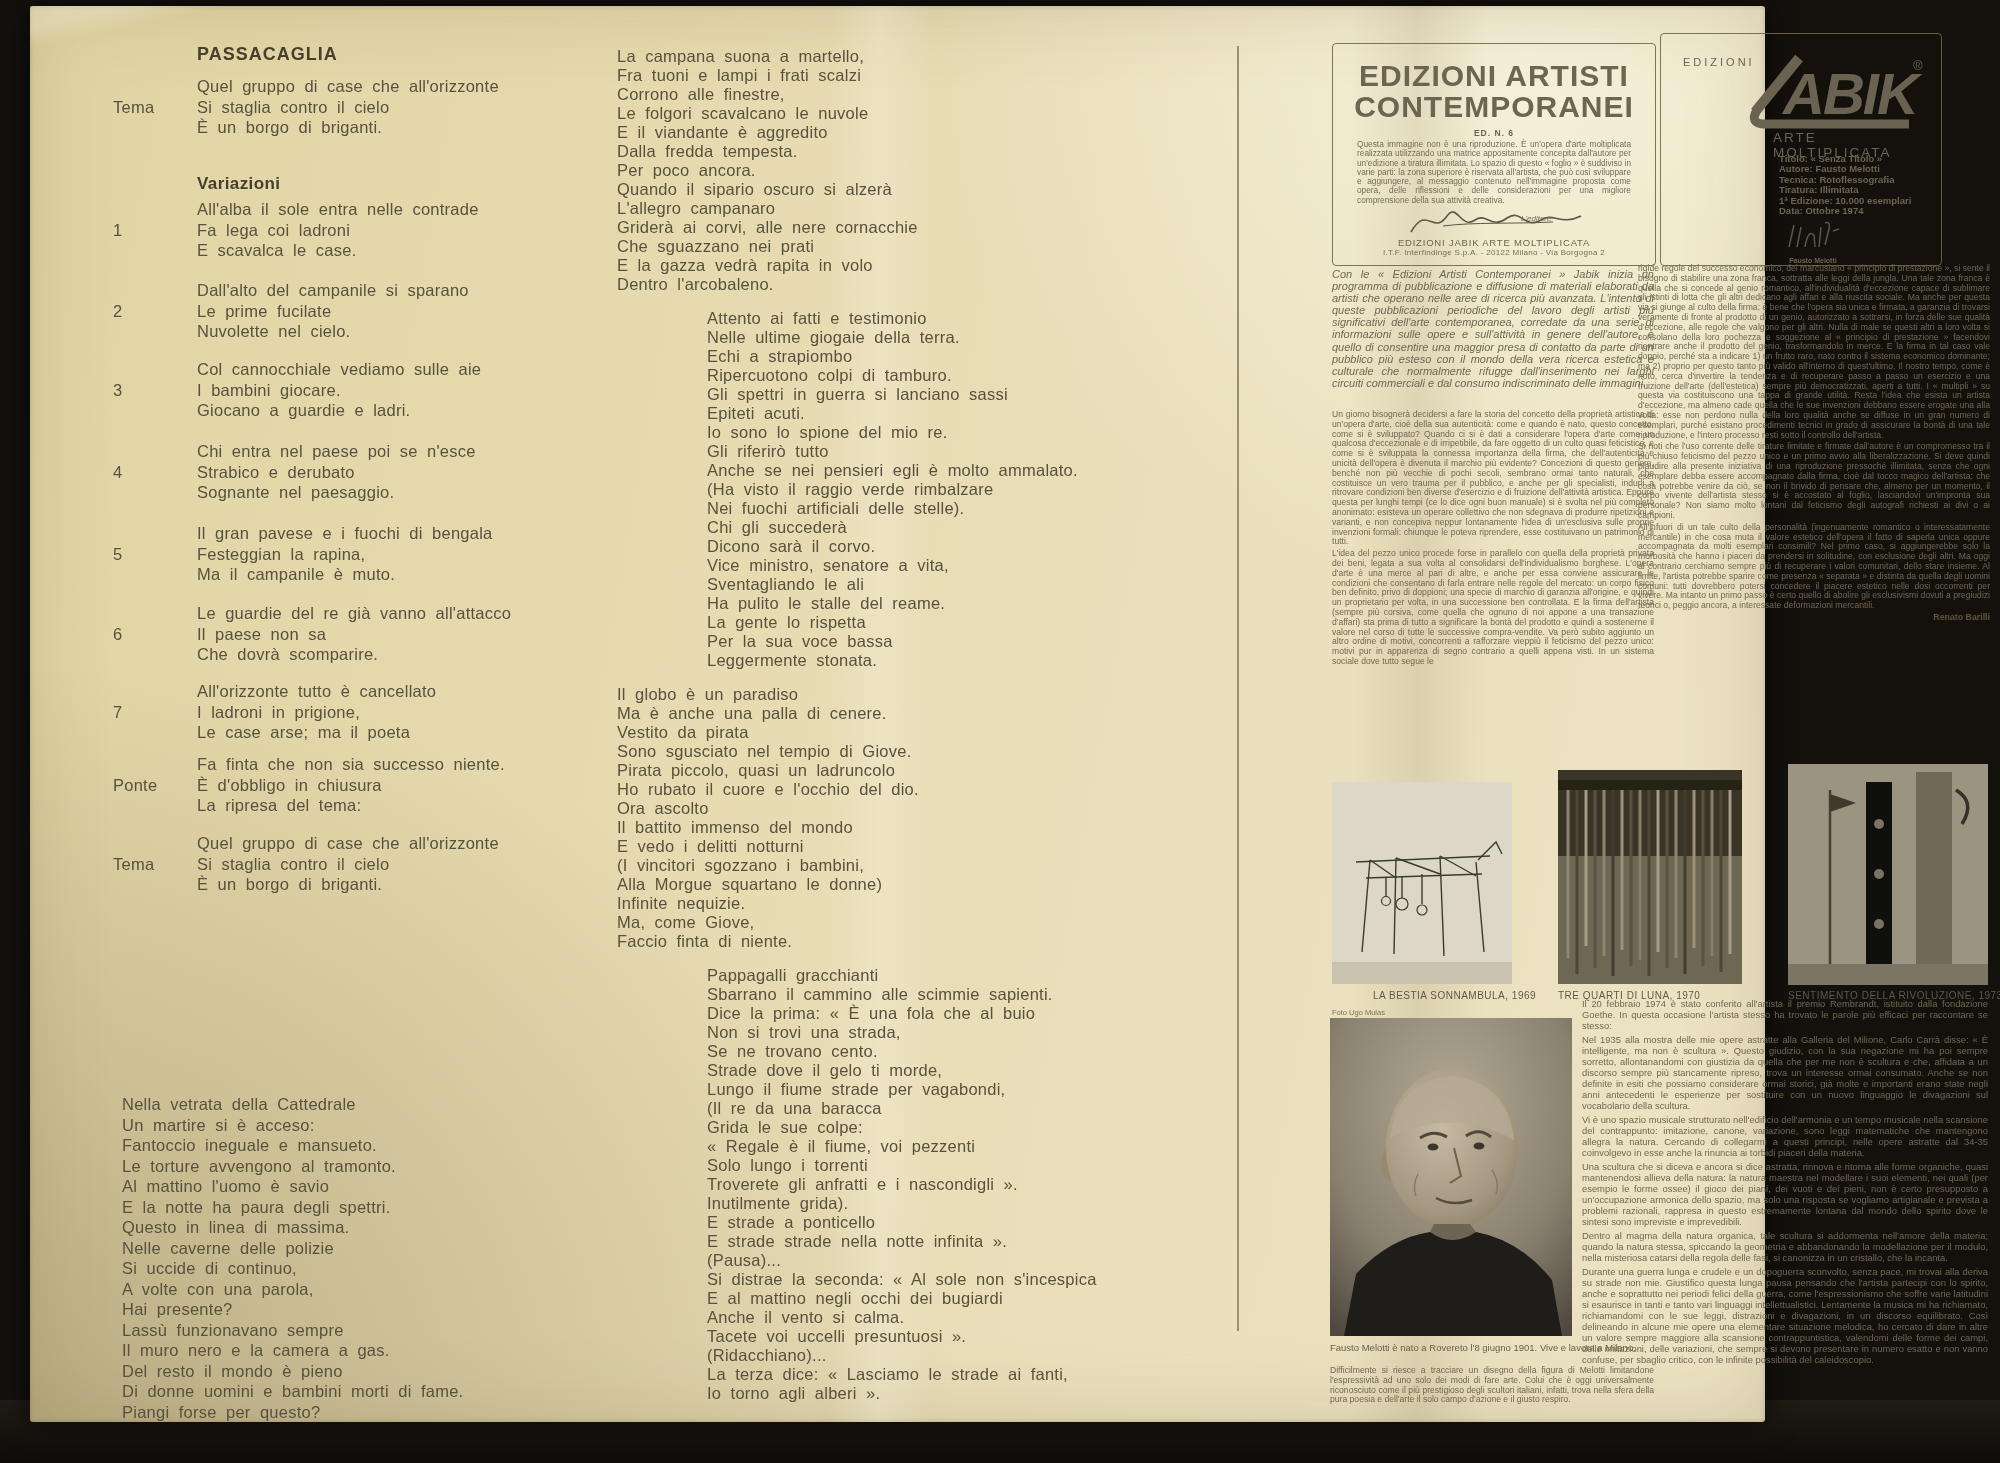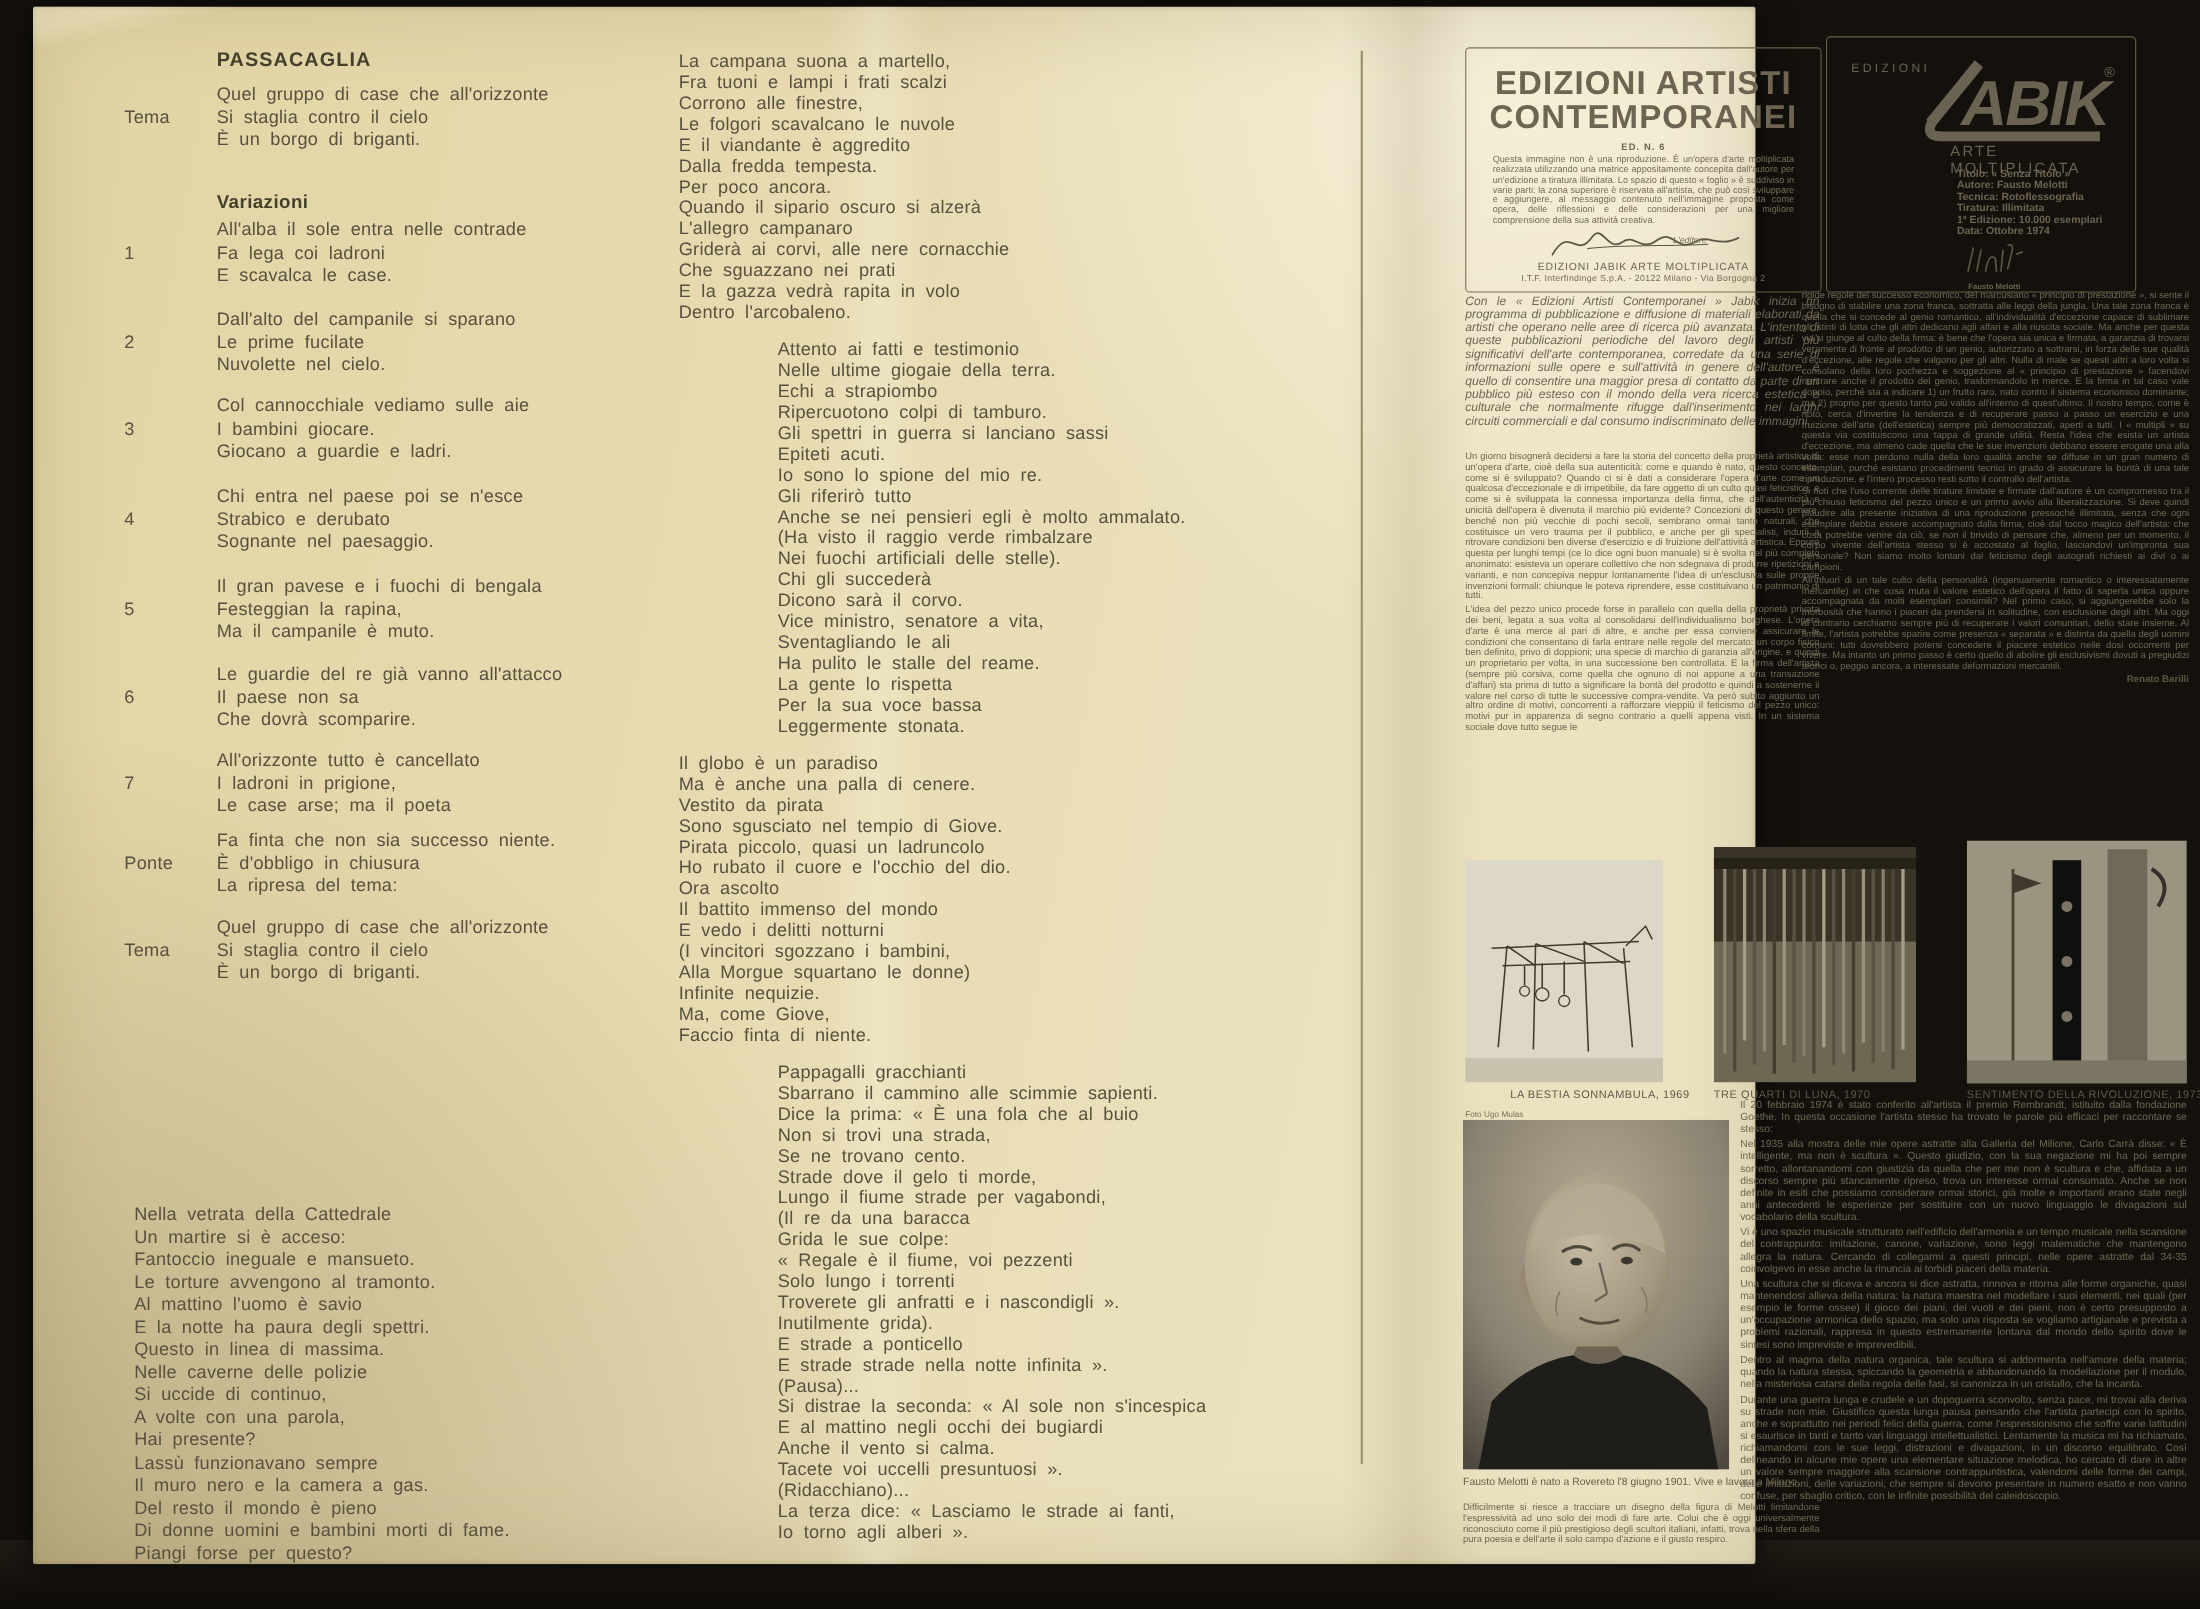--- a/index.html
+++ b/index.html
@@ -4,21 +4,21 @@
 <style>
   html,body{margin:0;padding:0;}
   body{
     width:2000px;height:1463px;position:relative;overflow:hidden;
     background:#14110d;
     font-family:"Liberation Sans",sans-serif;
   }
   .backdrop-curl{position:absolute;left:0;top:1400px;width:2000px;height:63px;
     background:linear-gradient(180deg,#201c15,#0e0c09);}
   .sheet{
-    position:absolute;left:30px;top:6px;width:1566px;height:1416px;
+    position:absolute;left:30px;top:6px;width:1735px;height:1416px;
     background:
       radial-gradient(ellipse at 86% 4%, rgba(255,252,238,.55), transparent 28%),
       radial-gradient(ellipse at 0% 100%, rgba(80,64,36,.28), transparent 38%),
       linear-gradient(100deg,#e1d4a3 0%,#e7dab0 38%,#eae0bc 68%,#ece3c4 100%);
     box-shadow:0 0 30px rgba(0,0,0,.7), inset 0 0 80px rgba(120,100,60,.22), inset 0 0 5px rgba(70,58,34,.25);
     border-radius:3px;
   }
   .sheet::before{content:"";position:absolute;inset:0;pointer-events:none;
     background:
       linear-gradient(90deg, transparent 0 46%, rgba(255,253,242,.22) 49%, transparent 52%),

